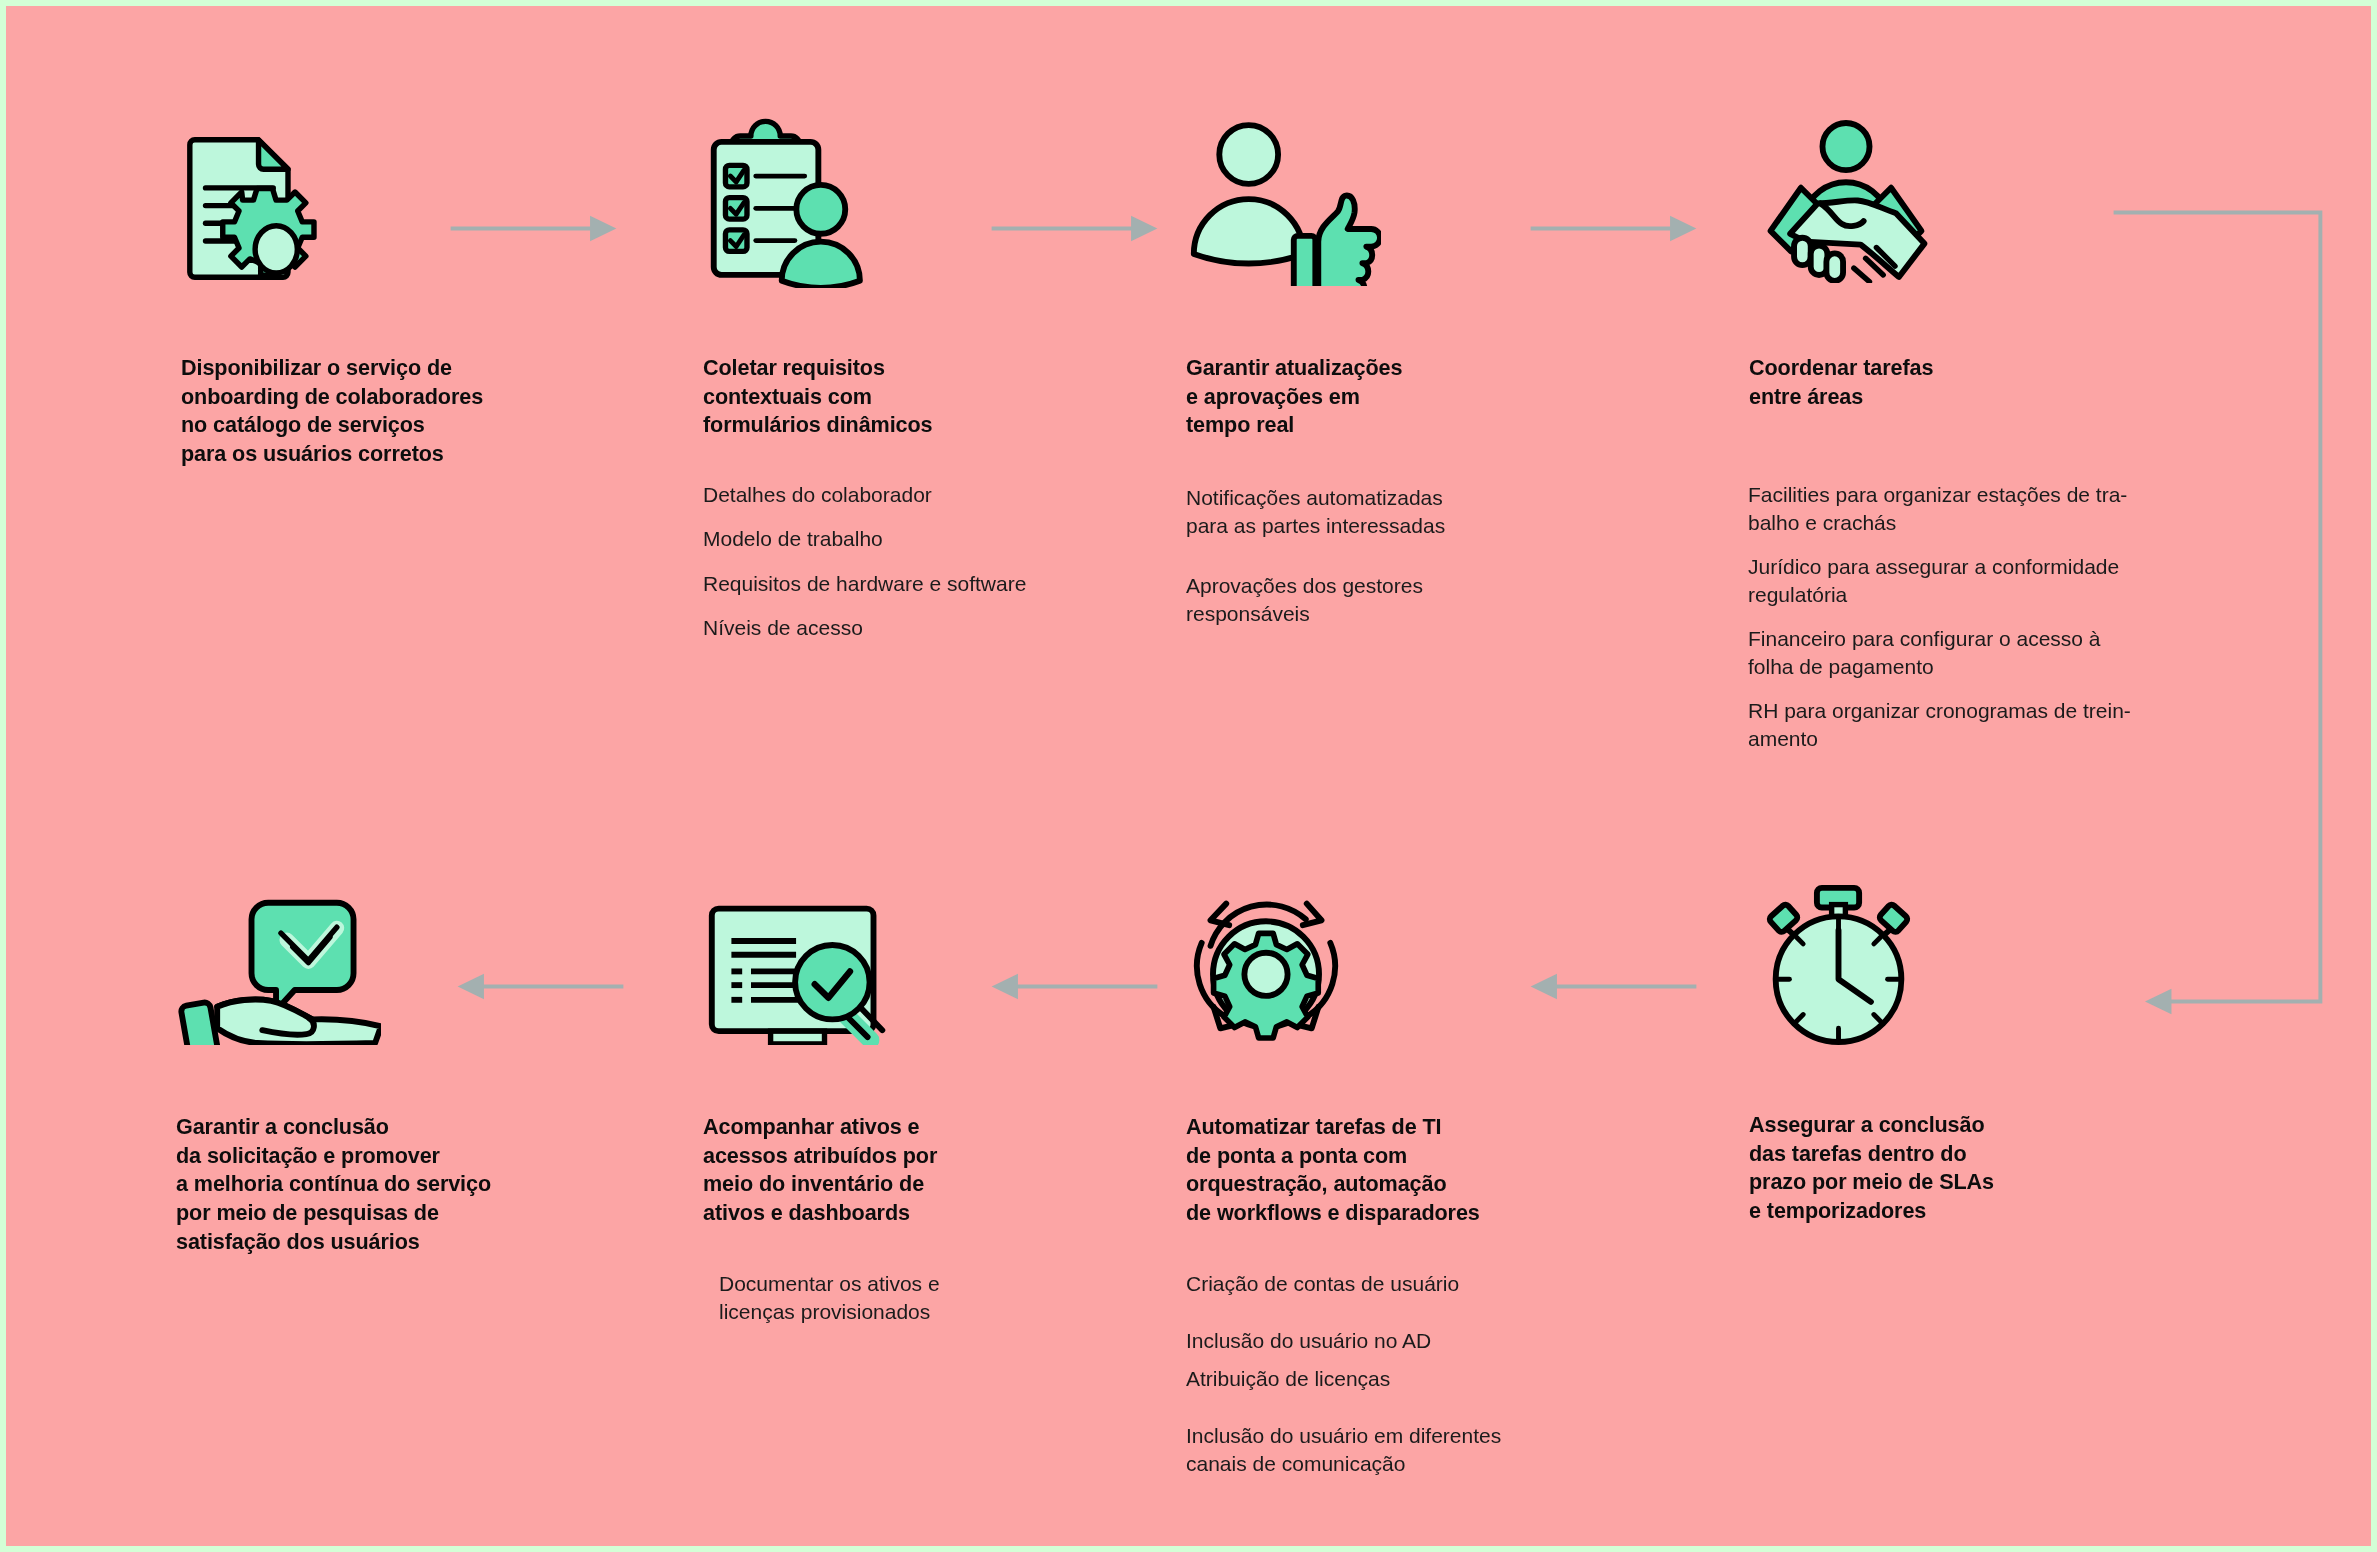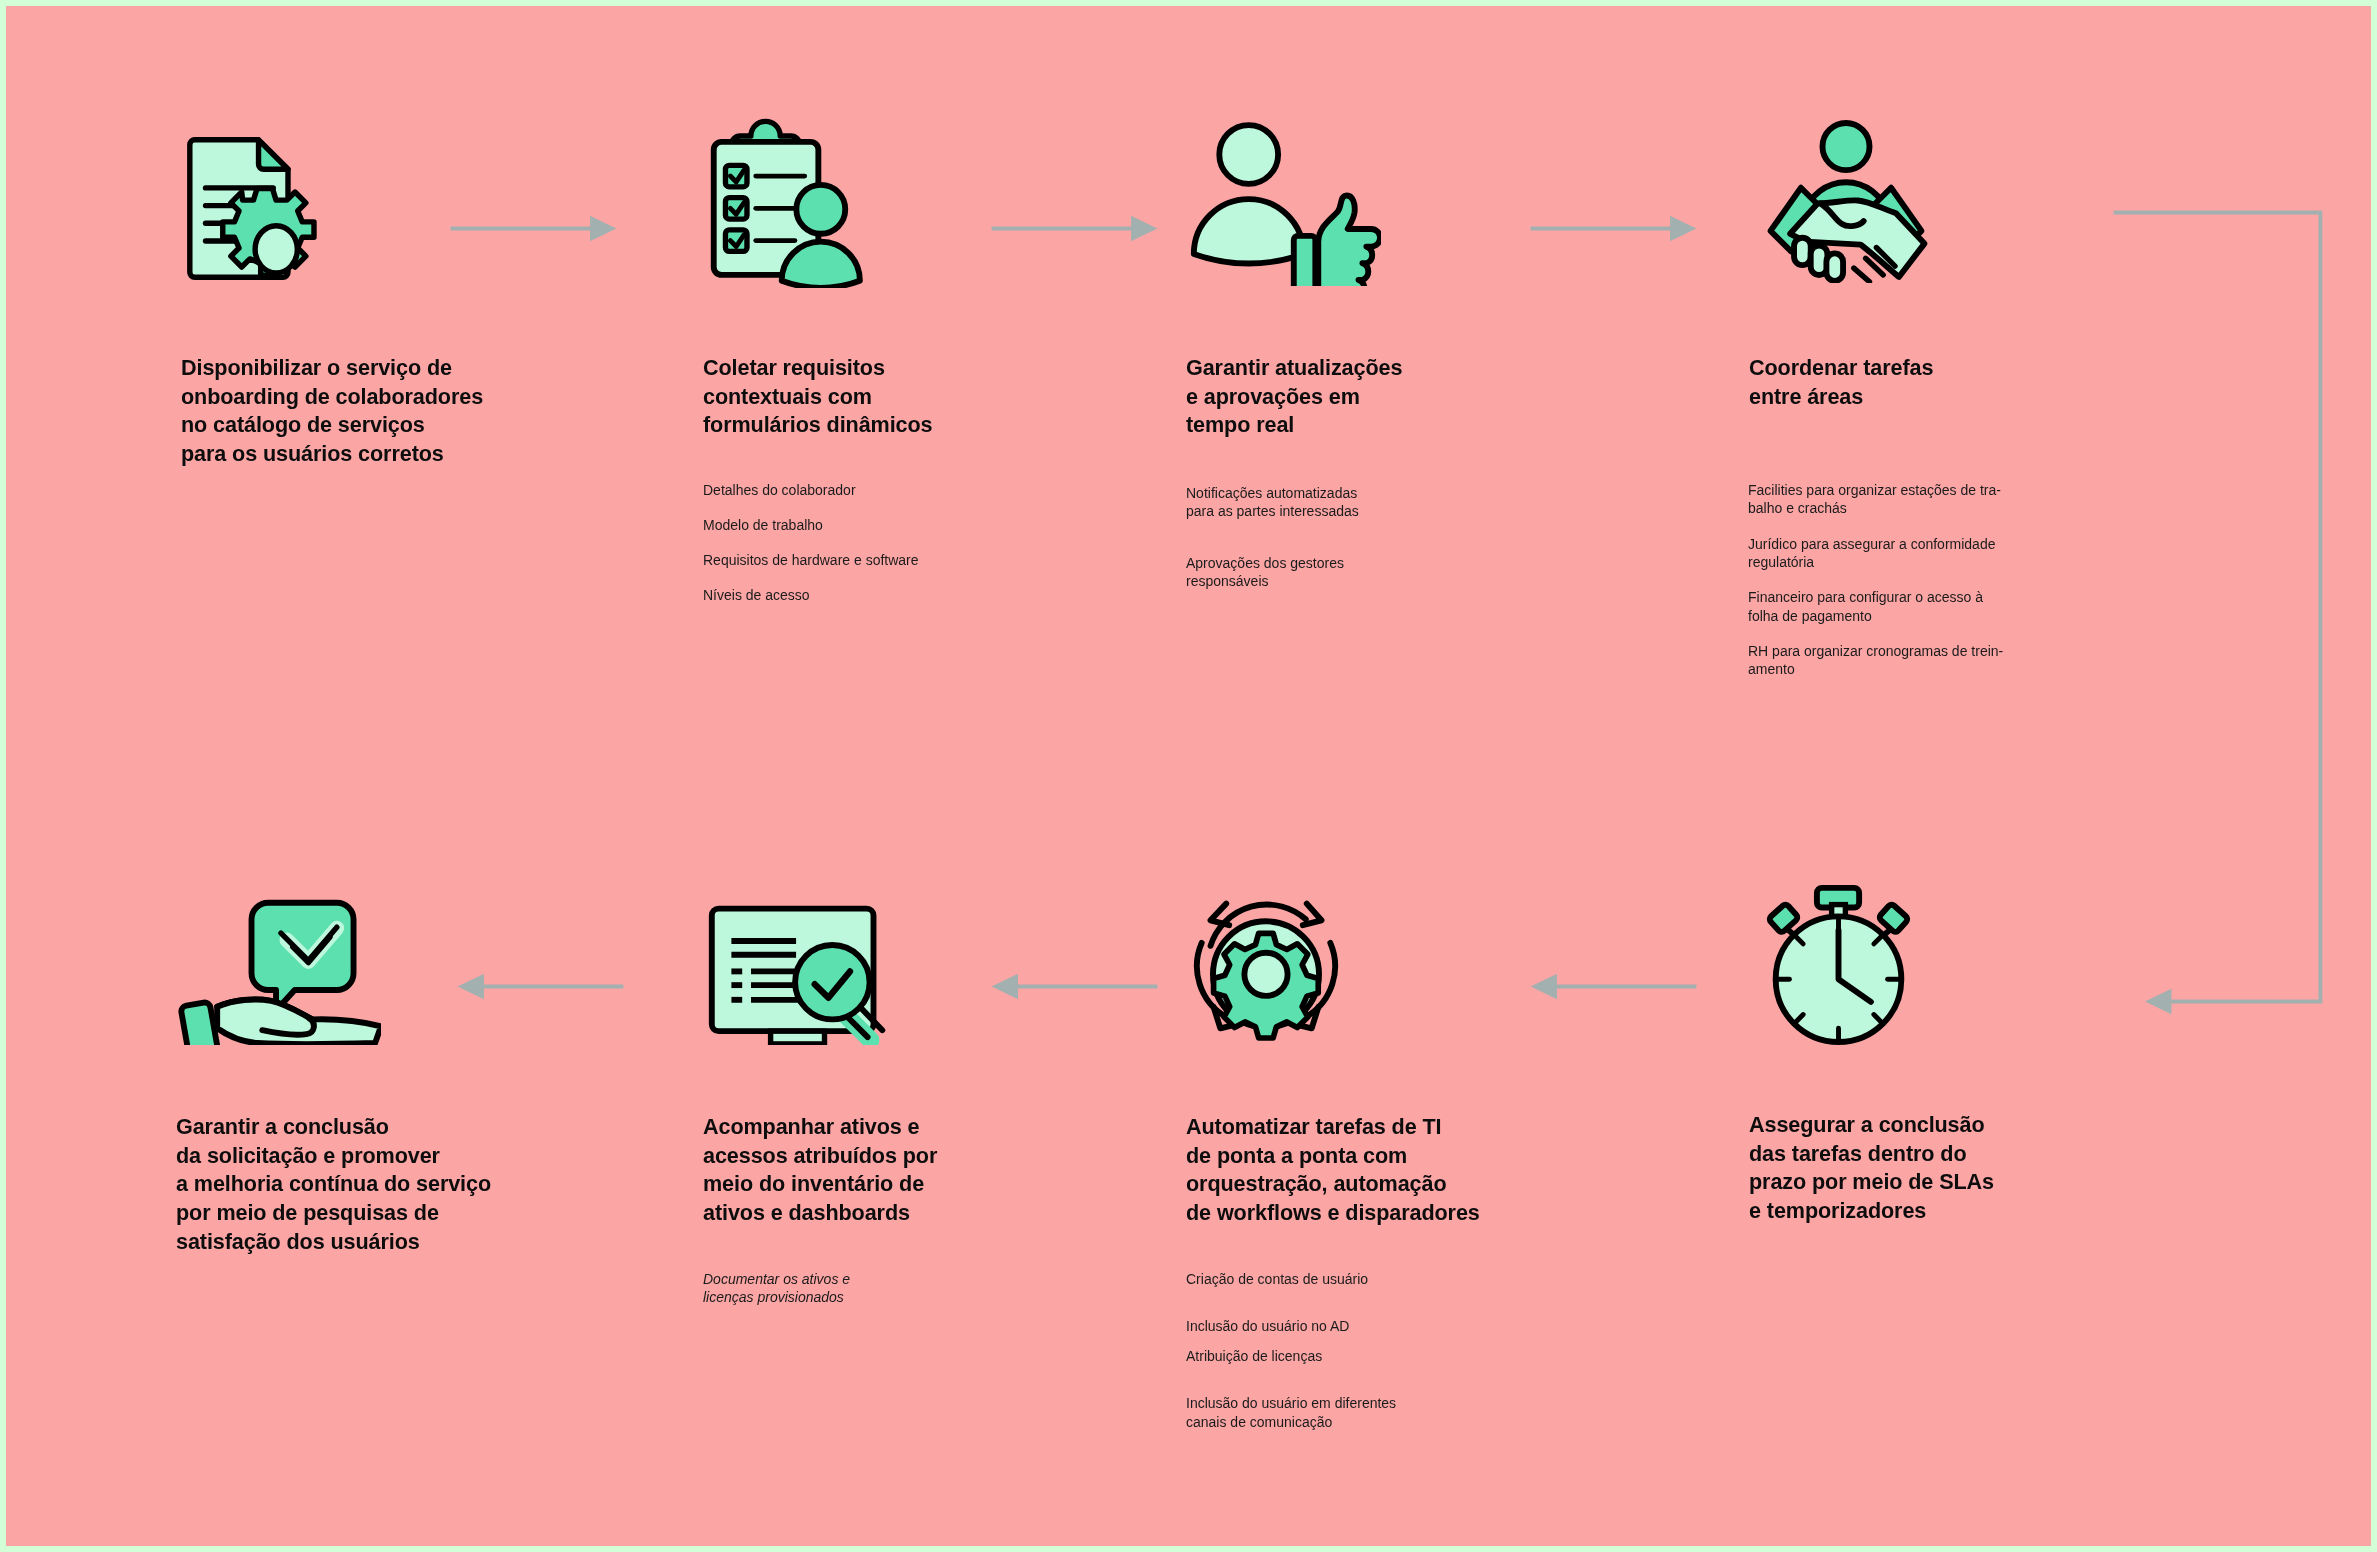--- a/index.html
+++ b/index.html
@@ -29,21 +29,21 @@
     font-size:21.6px;
     line-height:1.33;
     letter-spacing:-0.1px;
     color:#0d0d0d;
     white-space:pre-line;
   }
   .bullets{
     margin-top:0;
   }
   .bullet{
-    font-size:14px;
+    font-size:21px;
     line-height:1.32;
     color:#1b1b1b;
     white-space:pre-line;
     margin-bottom:16.7px;
     font-weight:400;
   }
   .bullet:last-child{margin-bottom:0;}
 
   
   .arrow{position:absolute;}
@@ -276,21 +276,21 @@
           <line x1="286" y1="252" x2="338" y2="304" stroke="#000" stroke-width="12" stroke-linecap="round"></line>
           <line x1="318" y1="238" x2="368" y2="290" stroke="#000" stroke-width="12" stroke-linecap="round"></line>
           <circle cx="266" cy="192" r="76" fill="#5de0b0" stroke="#000" stroke-width="12"></circle>
           <polyline points="230,196 258,224 302,170" fill="none" stroke="#000" stroke-width="13" stroke-linecap="round" stroke-linejoin="round"></polyline>
         </svg>
       </div>
       <div class="heading" style="position:absolute;left:1px;top:230px;width:421px;">Acompanhar ativos e
 acessos atribuídos por
 meio do inventário de
 ativos e dashboards</div>
-      <div class="bullets" style="position:absolute;left:1px;top:387px;width:392px;font-style:italic;">
+      <div class="bullets" style="position:absolute;left:17px;top:387px;width:392px;">
         <div class="bullet">Documentar os ativos e
 licenças provisionados</div>
       </div>
     </div>
 
     <div class="node" style="left:169px;top:877px;width:466px;">
       <div class="icon-wrap" style="left:0;top:0;">
         <svg width="206" height="162" viewBox="0 0 420 330">
           <path d="M190 40 h140 a34 34 0 0 1 34 34 v110 a34 34 0 0 1 -34 34 h-86 l-38 42 v-42 h-16 a34 34 0 0 1 -34 -34 V74 a34 34 0 0 1 34 -34 z" fill="#5de0b0" stroke="#000" stroke-width="12" stroke-linejoin="round"></path>
           <polyline points="228,116 272,160 330,92" fill="none" stroke="#bdf7dc" stroke-width="30" stroke-linecap="round" stroke-linejoin="round"></polyline>

